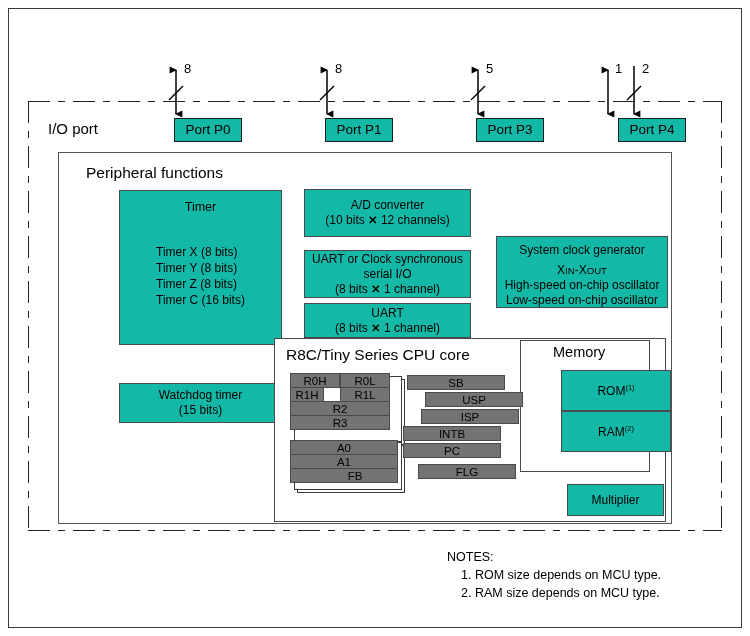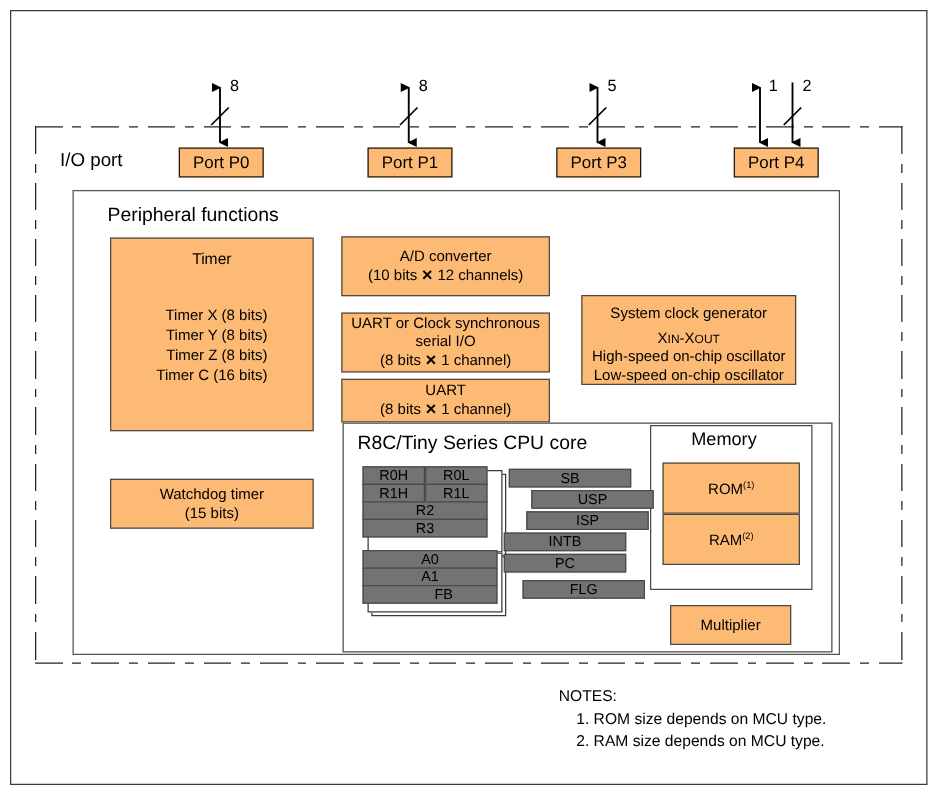--- a/index.html
+++ b/index.html
@@ -43,27 +43,28 @@
       repeating-linear-gradient(to right,  #222 0 22px, transparent 22px 30px, #222 30px 37px, transparent 37px 45px) top    / 100% 1.4px no-repeat,
       repeating-linear-gradient(to right,  #222 0 22px, transparent 22px 30px, #222 30px 37px, transparent 37px 45px) bottom / 100% 1.4px no-repeat,
       repeating-linear-gradient(to bottom, #222 0 22px, transparent 22px 30px, #222 30px 37px, transparent 37px 45px) left   / 1.4px 100% no-repeat,
       repeating-linear-gradient(to bottom, #222 0 22px, transparent 22px 30px, #222 30px 37px, transparent 37px 45px) right  / 1.4px 100% no-repeat;
   }
 
   
   .box {
     position: absolute;
     border: 1.2px solid #4a4a4a;
-    background: #fdba74;
+    background: #14b8a6;
     display: flex;
     flex-direction: column;
     align-items: center;
     justify-content: center;
-    text-align: right;
+    text-align: left;
     line-height: 1.25;
+    margin-left: 31px;
   }
 
   .io-label {
     position: absolute;
     left: 48px; top: 120px;
     font-size: 15px;
     white-space: nowrap;
   }
 
   
@@ -244,21 +245,21 @@
   </div>
 
   <div class="cpu-panel"></div>
   <div class="panel-title" style="left:286px;top:346px;">R8C/Tiny Series CPU core</div>
 
   <div class="reg-stack-shadow" style="left:297px;top:379px;width:108px;height:66px;"></div>
   <div class="reg-stack-shadow" style="left:294px;top:376px;width:108px;height:66px;"></div>
 
   <div class="reg" style="left:290px;top:373px;width:50px;">R0H</div>
   <div class="reg" style="left:340px;top:373px;width:50px;">R0L</div>
-  <div class="reg" style="left:290px;top:387px;width:50px;">R1H</div>
+  <div class="reg" style="left:290px;top:387px;width:34px;">R1H</div>
   <div class="reg" style="left:340px;top:387px;width:50px;">R1L</div>
   <div class="reg" style="left:290px;top:401px;width:100px;">R2</div>
   <div class="reg" style="left:290px;top:415px;width:100px;">R3</div>
 
   <div class="reg-stack-shadow" style="left:297px;top:445px;width:108px;height:48px;"></div>
   <div class="reg-stack-shadow" style="left:294px;top:442px;width:108px;height:48px;"></div>
 
   <div class="reg" style="left:290px;top:440px;width:108px;">A0</div>
   <div class="reg" style="left:290px;top:454px;width:108px;">A1</div>
   <div class="reg" style="left:290px;top:468px;width:108px;padding-left:22px;">FB</div>

